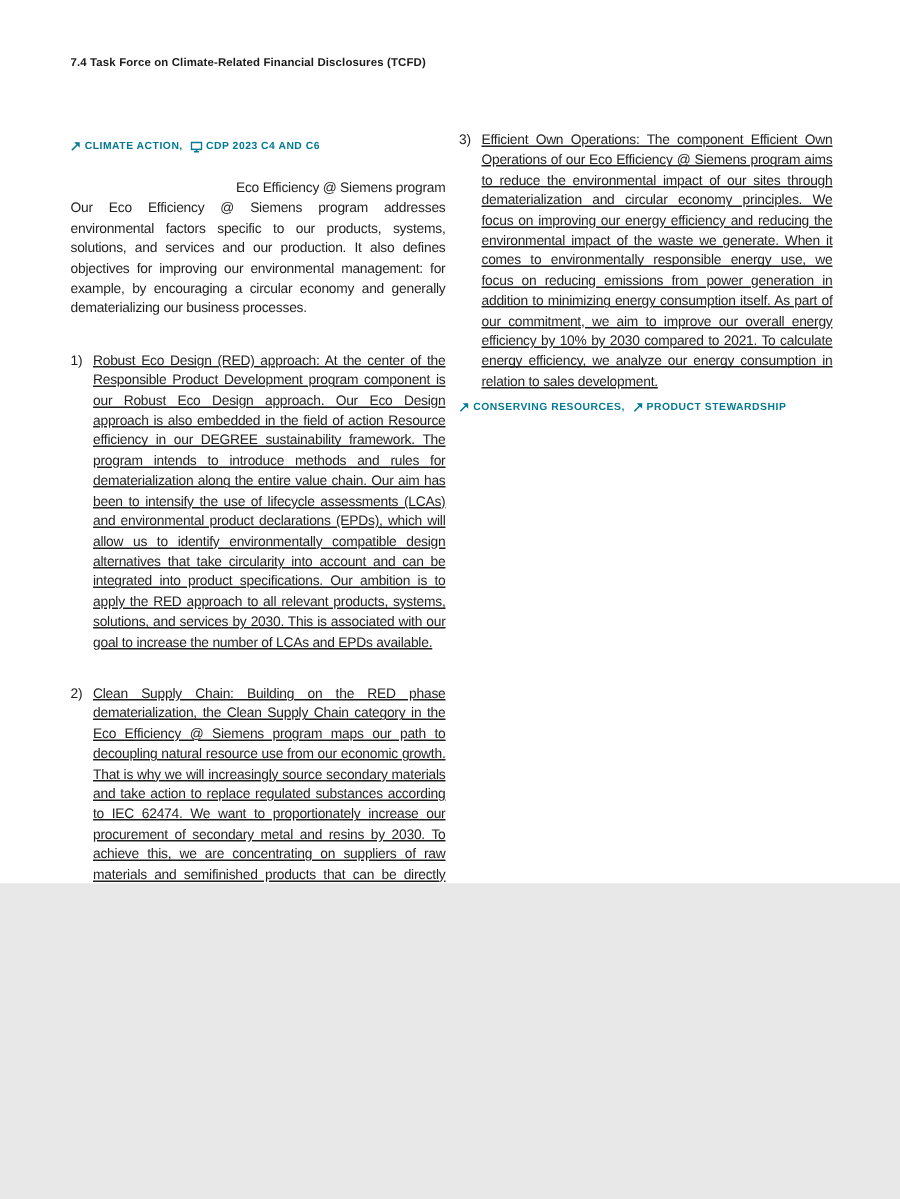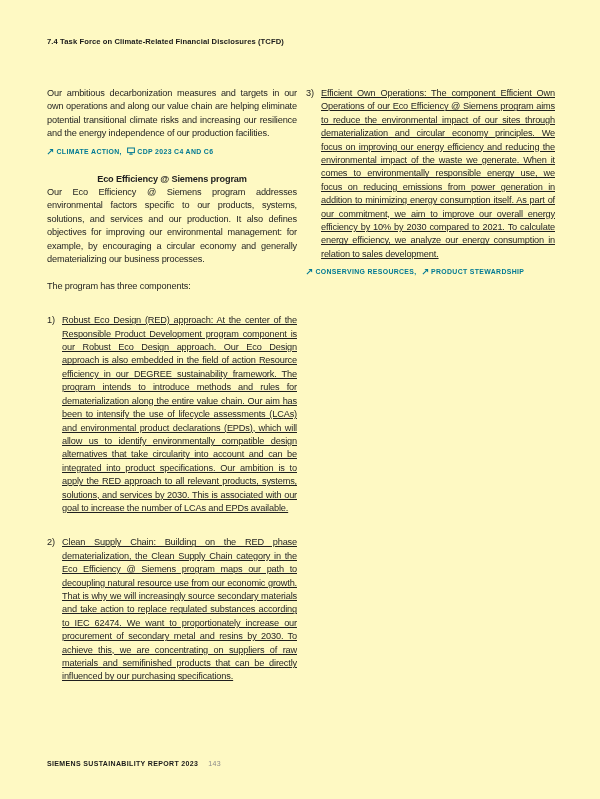--- a/index.html
+++ b/index.html
@@ -2,23 +2,23 @@
 <html><head>
 <meta charset="utf-8">
 <style>
   * { box-sizing: border-box; }
   html, body { margin: 0; padding: 0; background: #e8e8e8; }
   body { font-family: "Liberation Sans", sans-serif; }
 
   .page {
     position: relative;
     width: 600px;
-    height: 799px;
+    height: 589px;
     margin: 0 auto;
-    background: #fef9c3;
+    background: #ffffff;
     overflow: hidden;
   }
 
   .section-header {
     position: absolute;
     left: 47px;
     top: 37px;
     font-size: 7.6px;
     font-weight: bold;
     color: #1a1a1a;
@@ -56,23 +56,23 @@
     font-weight: bold;
     letter-spacing: 0.35px;
     line-height: 9px;
     text-align: left;
     cursor: pointer;
   }
   .icon { display: inline-flex; }
   .icon svg { display: block; }
 
   .program-heading {
-    font-weight: bold;
+    font-weight: normal;
     margin-top: 17px;
-    text-align: center;
+    text-align: right;
   }
 
   .components-lead { margin-top: 13.4px; }
 
   .list-item { display: flex; margin-top: 21px; }
   .list-number { width: 15px; flex: none; text-align: left; }
   .list-text { flex: 1; text-align: justify; text-decoration: underline; }
   .col-right .list-item.first { margin-top: 0; }
 
   .footer {
@@ -97,21 +97,20 @@
 </style>
 </head>
 <body>
 
 <div class="page">
 
   <div class="section-header">7.4 Task Force on Climate-Related Financial Disclosures (TCFD)</div>
 
   <div class="col col-left">
 
-    <p>Our ambitious decarbonization measures and targets in our own operations and along our value chain are helping eliminate potential transitional climate risks and increasing our resilience and the energy independence of our production facilities.</p>
 
     <div class="link-row">
       <span class="ref-link">
         <span class="icon">
           <svg width="7" height="7" viewBox="0 0 8 8">
             <path d="M1 7 L5 3" stroke="#007993" stroke-width="1.2" fill="none"></path>
             <path d="M2.8 1 H7 V5.2 Z" fill="#007993"></path>
           </svg>
         </span>
         <span>CLIMATE ACTION,</span>
@@ -125,21 +124,20 @@
           </svg>
         </span>
         <span>CDP 2023 C4 AND C6</span>
       </span>
     </div>
 
     <p class="program-heading">Eco Efficiency @ Siemens program</p>
 
     <p>Our Eco Efficiency @ Siemens program addresses environmental factors specific to our products, systems, solutions, and services and our production. It also defines objectives for improving our environmental management: for example, by encouraging a circular economy and generally dematerializing our business processes.</p>
 
-    <p class="components-lead">The program has three components:</p>
 
     <div class="list-item">
       <span class="list-number">1)</span>
       <span class="list-text">Robust Eco Design (RED) approach: At the center of the Responsible Product Development program component is our Robust Eco Design approach. Our Eco Design approach is also embedded in the field of action Resource efficiency in our DEGREE sustainability framework. The program intends to introduce methods and rules for dematerialization along the entire value chain. Our aim has been to intensify the use of lifecycle assessments (LCAs) and environmental product declarations (EPDs), which will allow us to identify environmentally compatible design alternatives that take circularity into account and can be integrated into product specifications. Our ambition is to apply the RED approach to all relevant products, systems, solutions, and services by 2030. This is associated with our goal to increase the number of LCAs and EPDs available.</span>
     </div>
 
     <div class="list-item">
       <span class="list-number">2)</span>
       <span class="list-text">Clean Supply Chain: Building on the RED phase dematerialization, the Clean Supply Chain category in the Eco Efficiency @ Siemens program maps our path to decoupling natural resource use from our economic growth. That is why we will increasingly source secondary materials and take action to replace regulated substances according to IEC 62474. We want to proportionately increase our procurement of secondary metal and resins by 2030. To achieve this, we are concentrating on suppliers of raw materials and semifinished products that can be directly influenced by our purchasing specifications.</span>
     </div>

